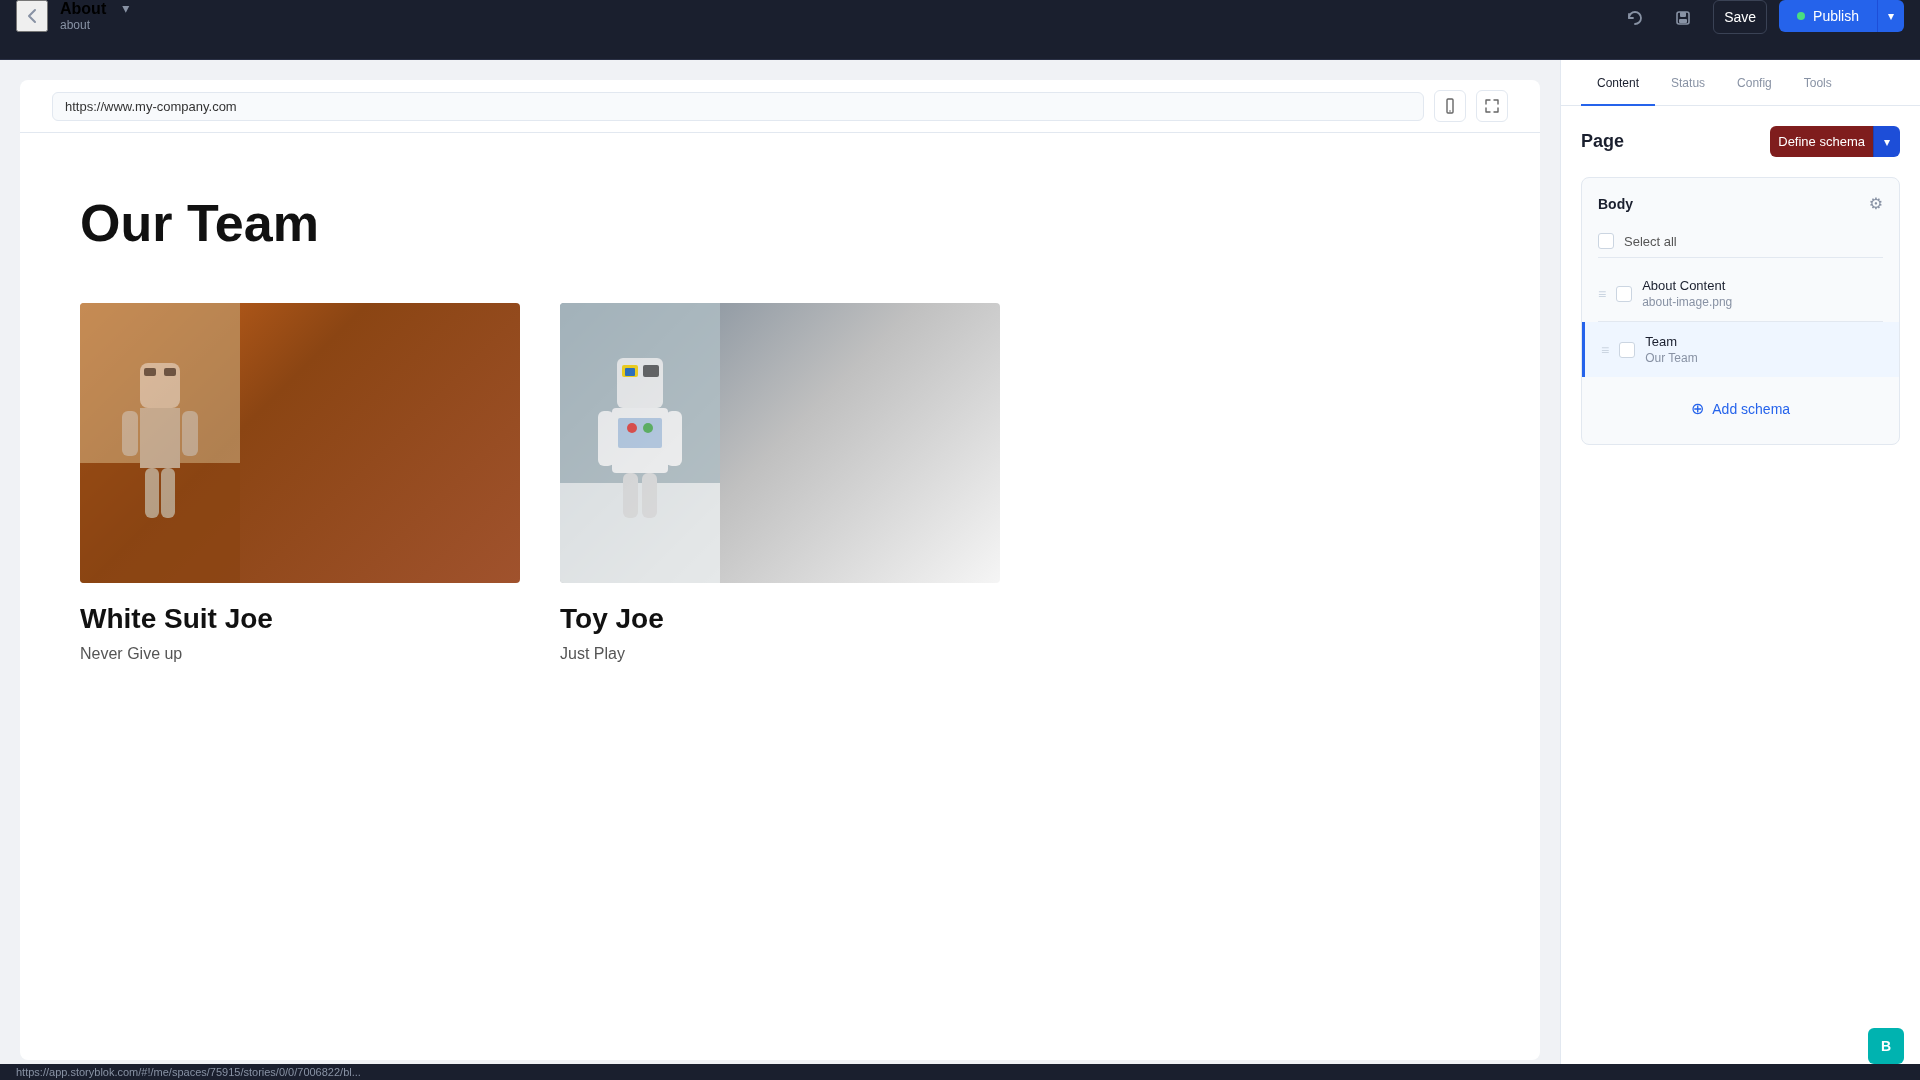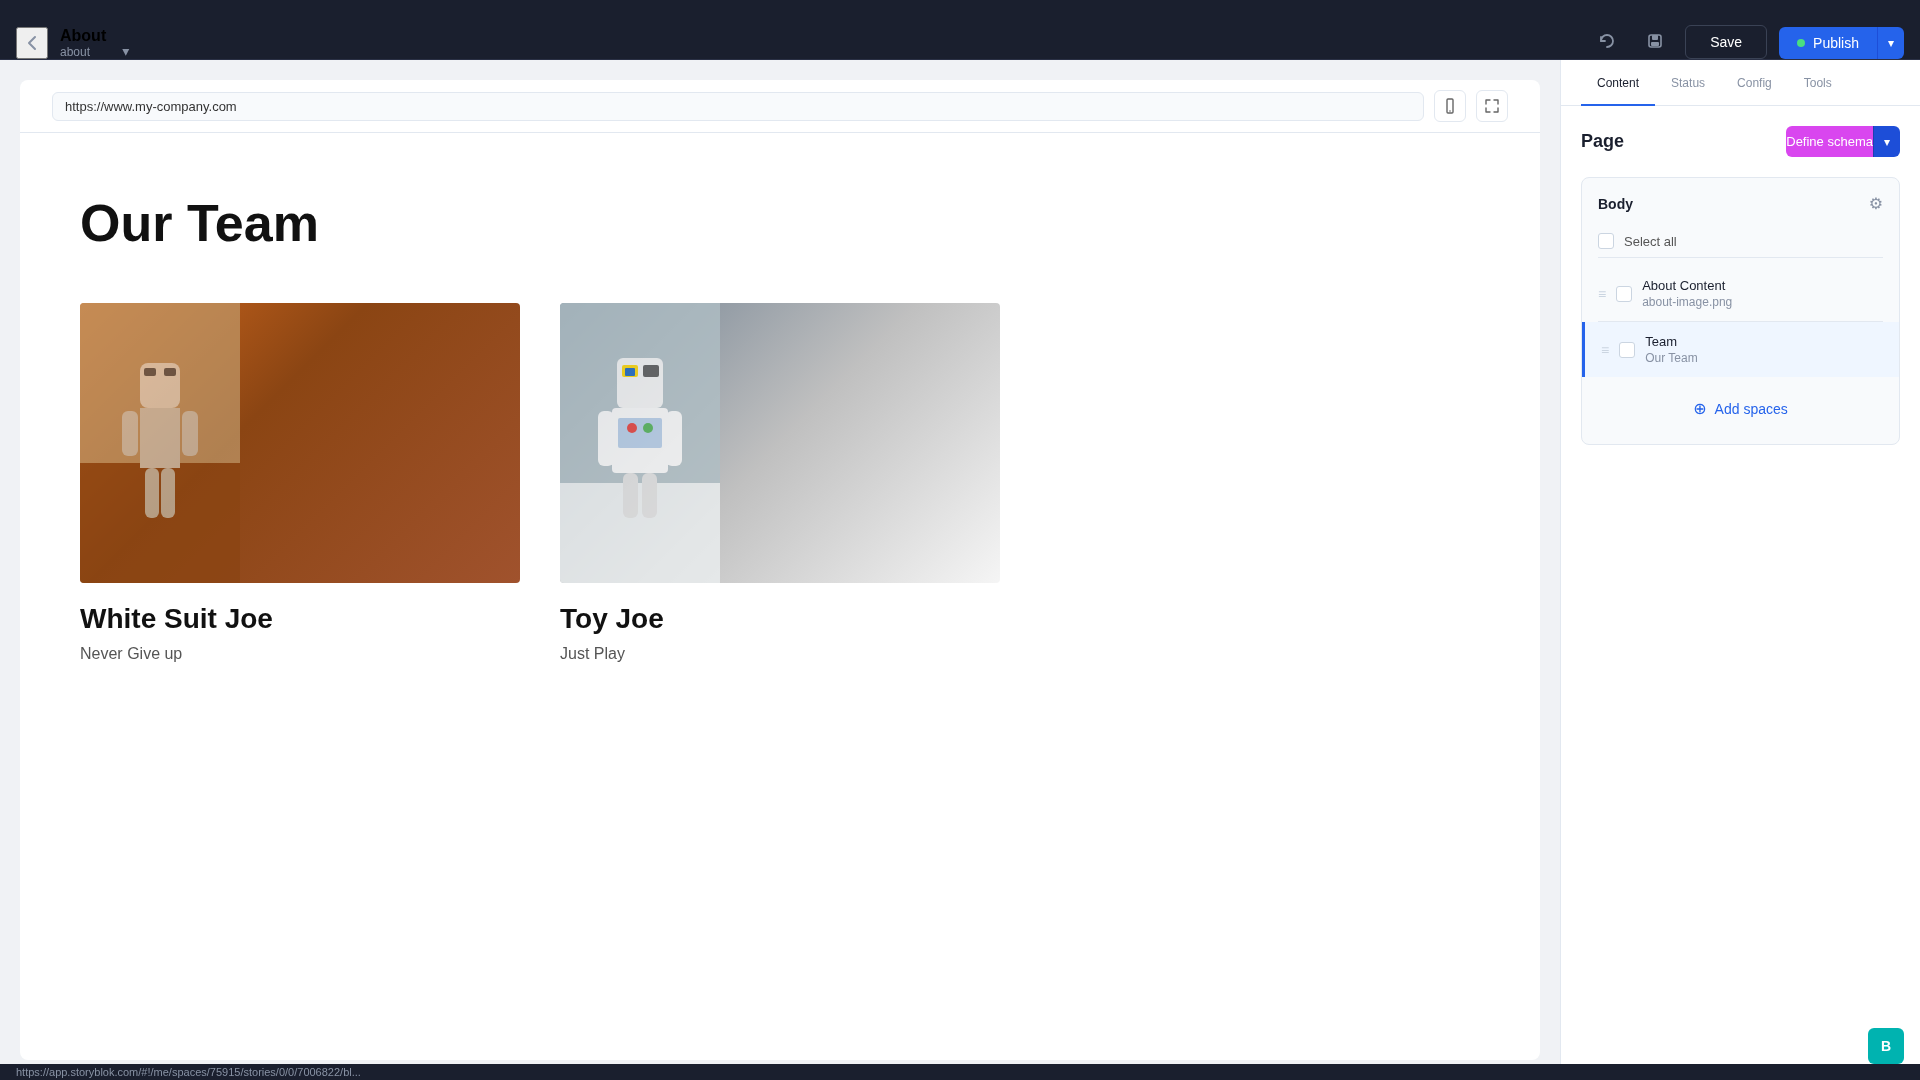--- a/index.html
+++ b/index.html
@@ -1,39 +1,39 @@
 <!DOCTYPE html>
 <html><head>
   <meta charset="utf-8">
   <style>
     * { box-sizing: border-box; margin: 0; padding: 0; }
     body { font-family: -apple-system, BlinkMacSystemFont, 'Segoe UI', sans-serif; background: #1a1f2e; width: 1920px; height: 1080px; overflow: hidden; }
 
     
     .topbar {
-      display: flex; align-items: flex-end; height: 60px;
+      display: flex; align-items: flex-start; height: 60px;
       background: #1a1f2e; padding: 0 16px; gap: 12px;
       border-bottom: 1px solid #2a3045;
     }
     .topbar-back {
       color: #8892a4; font-size: 20px; cursor: pointer; display: flex; align-items: center; justify-content: center;
       width: 32px; height: 32px;
     }
     .topbar-title-main { font-size: 16px; font-weight: 600; }
     .topbar-title-sub { font-size: 12px; color: #8892a4; }
     .topbar-chevron { color: #8892a4; margin-left: 4px; font-size: 14px; }
     .topbar-spacer { flex: 1; }
     .topbar-icon-btn {
       width: 36px; height: 36px; border-radius: 6px; border: none;
       background: transparent; color: #8892a4; font-size: 18px;
       cursor: pointer; display: flex; align-items: center; justify-content: center;
     }
     .topbar-save-btn {
       background: transparent; border: 1px solid #3a4255; color: #fff;
-      padding: 8px 24px; border-radius: 6px; font-size: 14px; cursor: pointer;
+      padding: 8px 10px; border-radius: 6px; font-size: 14px; cursor: pointer;
     }
     .topbar-publish-btn {
       background: #2563eb; border: none; color: #fff;
       padding: 8px 18px; border-radius: 6px 0 0 6px; font-size: 14px; cursor: pointer;
       display: flex; align-items: center; gap: 8px;
     }
     .publish-dot { width: 8px; height: 8px; border-radius: 50%; background: #4ade80; }
     .topbar-publish-dropdown {
       background: #2563eb; border: none; border-left: 1px solid #1d4ed8; color: #fff;
       padding: 8px 10px; border-radius: 0 6px 6px 0; font-size: 12px; cursor: pointer;
@@ -108,21 +108,21 @@
       padding: 16px 16px 14px; font-size: 12px; color: #8892a4; cursor: pointer;
       border-bottom: 2px solid transparent; margin-bottom: -1px;
     }
     .panel-tab.active { color: #1a1f2e; border-bottom-color: #2563eb; font-weight: 500; }
     .panel-body { flex: 1; padding: 20px; overflow-y: auto; }
     .panel-page-header {
       display: flex; align-items: center; justify-content: space-between; margin-bottom: 20px;
     }
     .panel-page-title { font-size: 18px; font-weight: 600; color: #1a1f2e; }
     .define-schema-btn {
-      background: #d946ef; color: #fff; border: none; padding: 8px 0;
+      background: #7f1d1d; color: #fff; border: none; padding: 8px 8px;
       border-radius: 6px 0 0 6px; font-size: 13px; cursor: pointer; font-weight: 500;
     }
     .define-schema-dropdown {
       background: #1d4ed8; color: #fff; border: none; border-left: 1px solid #1e40af;
       padding: 8px 10px; border-radius: 0 6px 6px 0; font-size: 12px; cursor: pointer;
     }
     .define-schema-group { display: flex; }
     .body-section {
       background: #f8fafc; border-radius: 8px; padding: 16px; border: 1px solid #e2e8f0;
     }
@@ -313,21 +313,21 @@
         <div class="block-item active">
           <span class="drag-handle">≡</span>
           <span class="checkbox"></span>
           <div class="block-info">
             <div class="block-name">Team</div>
             <div class="block-sub">Our Team</div>
           </div>
         </div>
         <button class="add-block-btn">
           <span style="font-size:16px; color:#2563eb;">⊕</span>
-          <span>Add spaces</span>
+          <span>Add schema</span>
         </button>
       </div>
     </div>
   </div>
 
 </div>
 
 <div class="status-bar">
   <span>https://app.storyblok.com/#!/me/spaces/75915/stories/0/0/7006822/bl...</span>
 </div>

